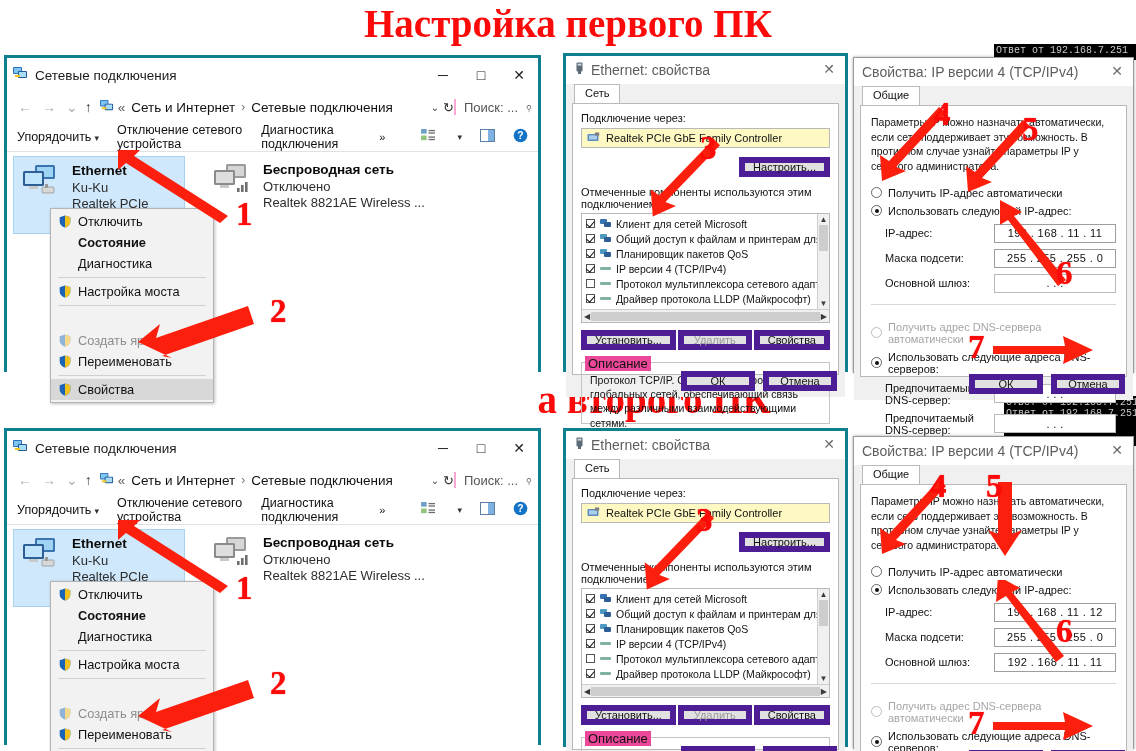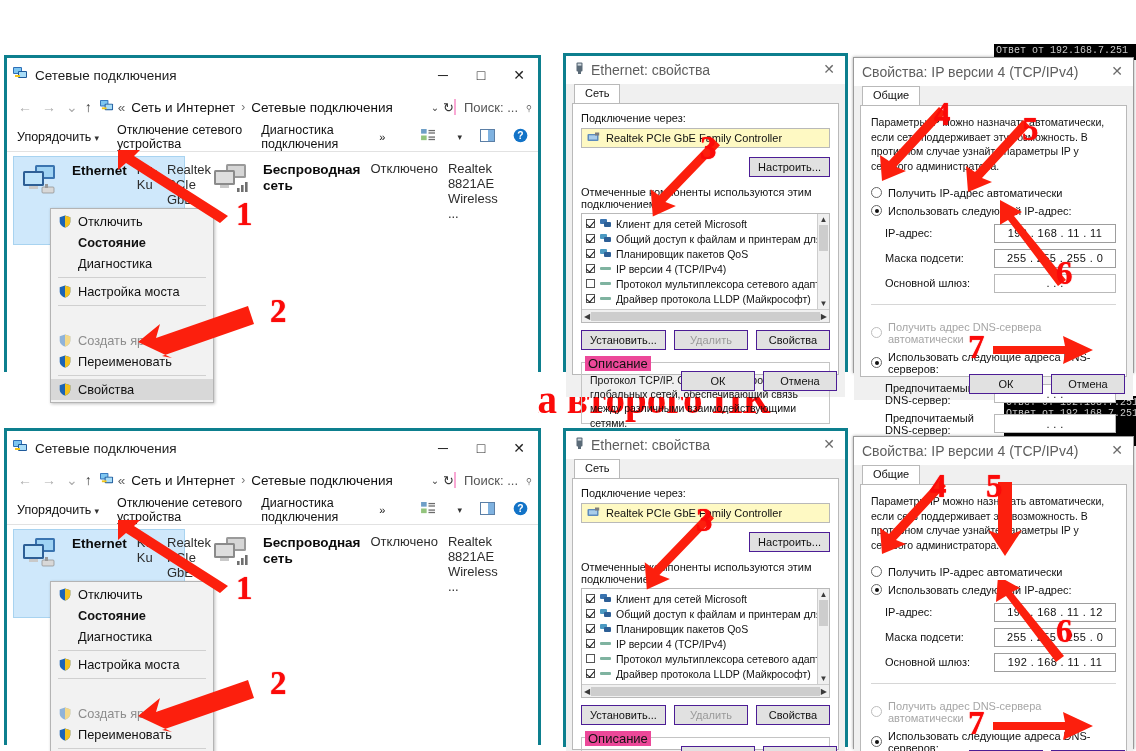--- a/index.html
+++ b/index.html
@@ -65,21 +65,21 @@
     border-bottom:1px solid #e2e2e2; background:#fff;
   }
   .cmdbar .sp{ flex:1; }
   .cmdbar .chev{ font-size:9px; color:#333; margin-left:3px;}
   .content{ background:#fff; position:relative; height:100%; }
 
   .conn{
     position:absolute; display:flex; gap:10px; padding:6px 8px;
   }
   .conn.sel{ background:#cfe8fb; border:1px solid #a8d3f0; }
-  .conn .txt{ display:flex; flex-direction:row; gap:10px;}
+  .conn .txt{ display:flex; flex-direction:column; gap:2px;}
   .conn .n{ font-size:13.5px; font-weight:bold; color:#0b0b0b; line-height:1.15;}
   .conn .s{ font-size:13px; color:#2d2d2d; line-height:1.15;}
   .conn .a{ font-size:13px; color:#2d2d2d; line-height:1.15;}
 
   
   .pcicon{ width:40px; height:34px; flex:0 0 40px; }
 
   
   .ctx{
     position:absolute; background:#f2f2f2; border:1px solid #b4b4b4;
@@ -109,21 +109,21 @@
     font-size:11px; color:#111; padding:2px 10px 1px 10px;
     background:#fff; border:1px solid #b9b9b9; border-bottom:none;
   }
   .panel{ background:#fff; border:1px solid #b9b9b9; margin:0 6px 6px 6px; padding:8px; }
   .lbl{ font-size:11px; color:#111; }
   .ro-field{
     border:1px solid #b9b9b9; background:#fef9c3; height:20px;
     display:flex; align-items:center; gap:6px; padding:0 5px; font-size:11px; color:#111;
   }
   .btn{
-    border:1px solid #4c1d95; background:#e1e1e1; font-size:11px; color:#111;
+    border:6px solid #4c1d95; background:#e1e1e1; font-size:11px; color:#111;
     height:20px; display:flex; align-items:center; justify-content:center;
     min-width:74px; padding:0 8px;
   }
   .btn.dis{ color:#9a9a9a; }
   .list{
     border:1px solid #b9b9b9; background:#fff; position:relative; overflow:hidden;
   }
   .litem{ display:flex; align-items:center; gap:5px; height:15px; padding:0 4px; font-size:10.5px; color:#111; white-space:nowrap;}
   .cb{ width:9px; height:9px; border:1px solid #555; background:#fff; flex:0 0 9px; position:relative;}
   .cb.on:after{
@@ -171,20 +171,21 @@
     font-weight:bold; font-size:33px; line-height:1; z-index:40;
     text-shadow:0 0 1px #fb0a09;
   }
   .arrow{ position:absolute; z-index:39; }
 </style>
 </head>
 <body>
 
 <div class="stage">
 
+  <div class="section-title" id="title-1">Настройка первого ПК</div>
   <div class="section-title" id="title-2">Настройка второго ПК</div>
 
   <div class="console" style="left:994px; top:44px; width:142px; height:16px;">
     <div>Ответ от 192.168.7.251</div>
   </div>
   <div class="console" style="left:1004px; top:396px; width:132px; height:50px; line-height:11px;">
     <div>Ответ от 192.168.7.251:</div>
     <div>Ответ от 192.168.7.251:</div>
   </div>
 

